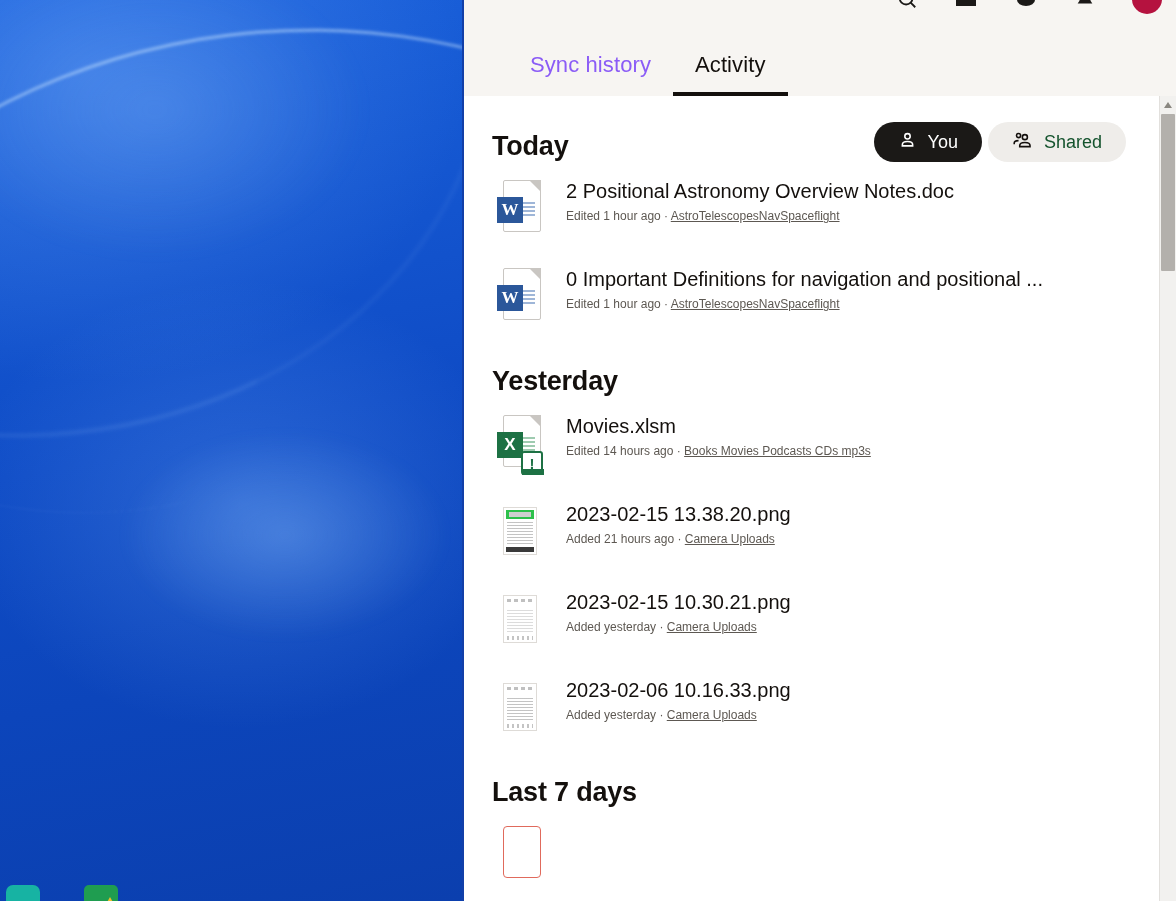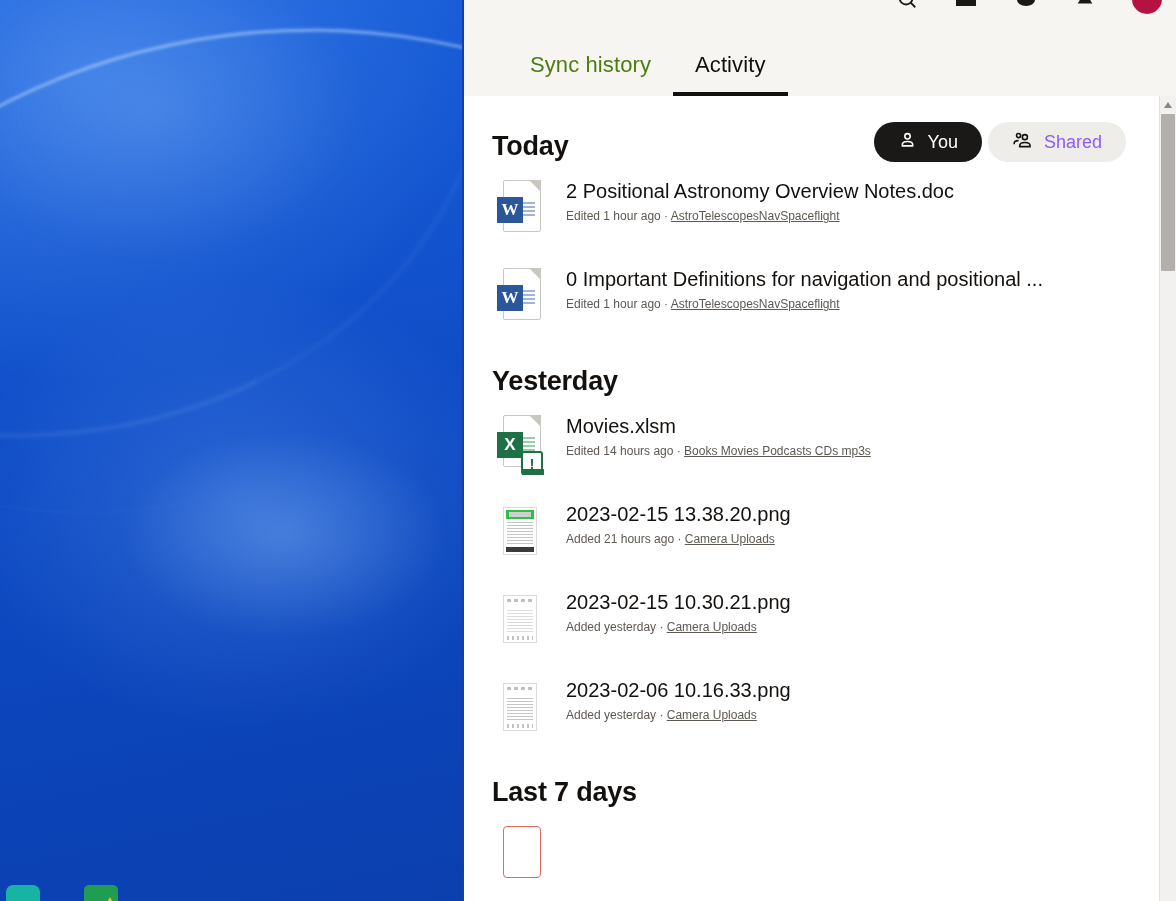--- a/index.html
+++ b/index.html
@@ -112,21 +112,21 @@
     background: #f7f5f2;
     height: 82px;
     display: flex;
     align-items: flex-end;
     padding-left: 44px;
     position: relative;
   }
   .tab {
     font-size: 22px;
     padding: 0 22px 18px 22px;
-    color: #4d7c0f;
+    color: #8b5cf6;
     cursor: pointer;
     position: relative;
     letter-spacing: 0.1px;
   }
   .tab.active { color: #14100d; font-weight: 400; }
   .tab.active::after {
     content: "";
     position: absolute;
     left: 0; right: 0; bottom: 0;
     height: 4px;
@@ -159,21 +159,21 @@
     display: flex; align-items: center; gap: 11px;
     height: 40px;
     padding: 0 24px;
     border-radius: 24px;
     font-size: 18px;
     cursor: pointer;
     border: none;
     font-family: inherit;
   }
   .pill.on { background: #1b1917; color: #ffffff; }
-  .pill.off { background: #efedea; color: #8b5cf6; }
+  .pill.off { background: #efedea; color: #14532d; }
 
   .list { padding: 0 0 0 28px; }
   .row {
     display: flex;
     align-items: flex-start;
     gap: 18px;
     padding: 14px 0 12px 0;
     cursor: pointer;
   }
   .thumb {

